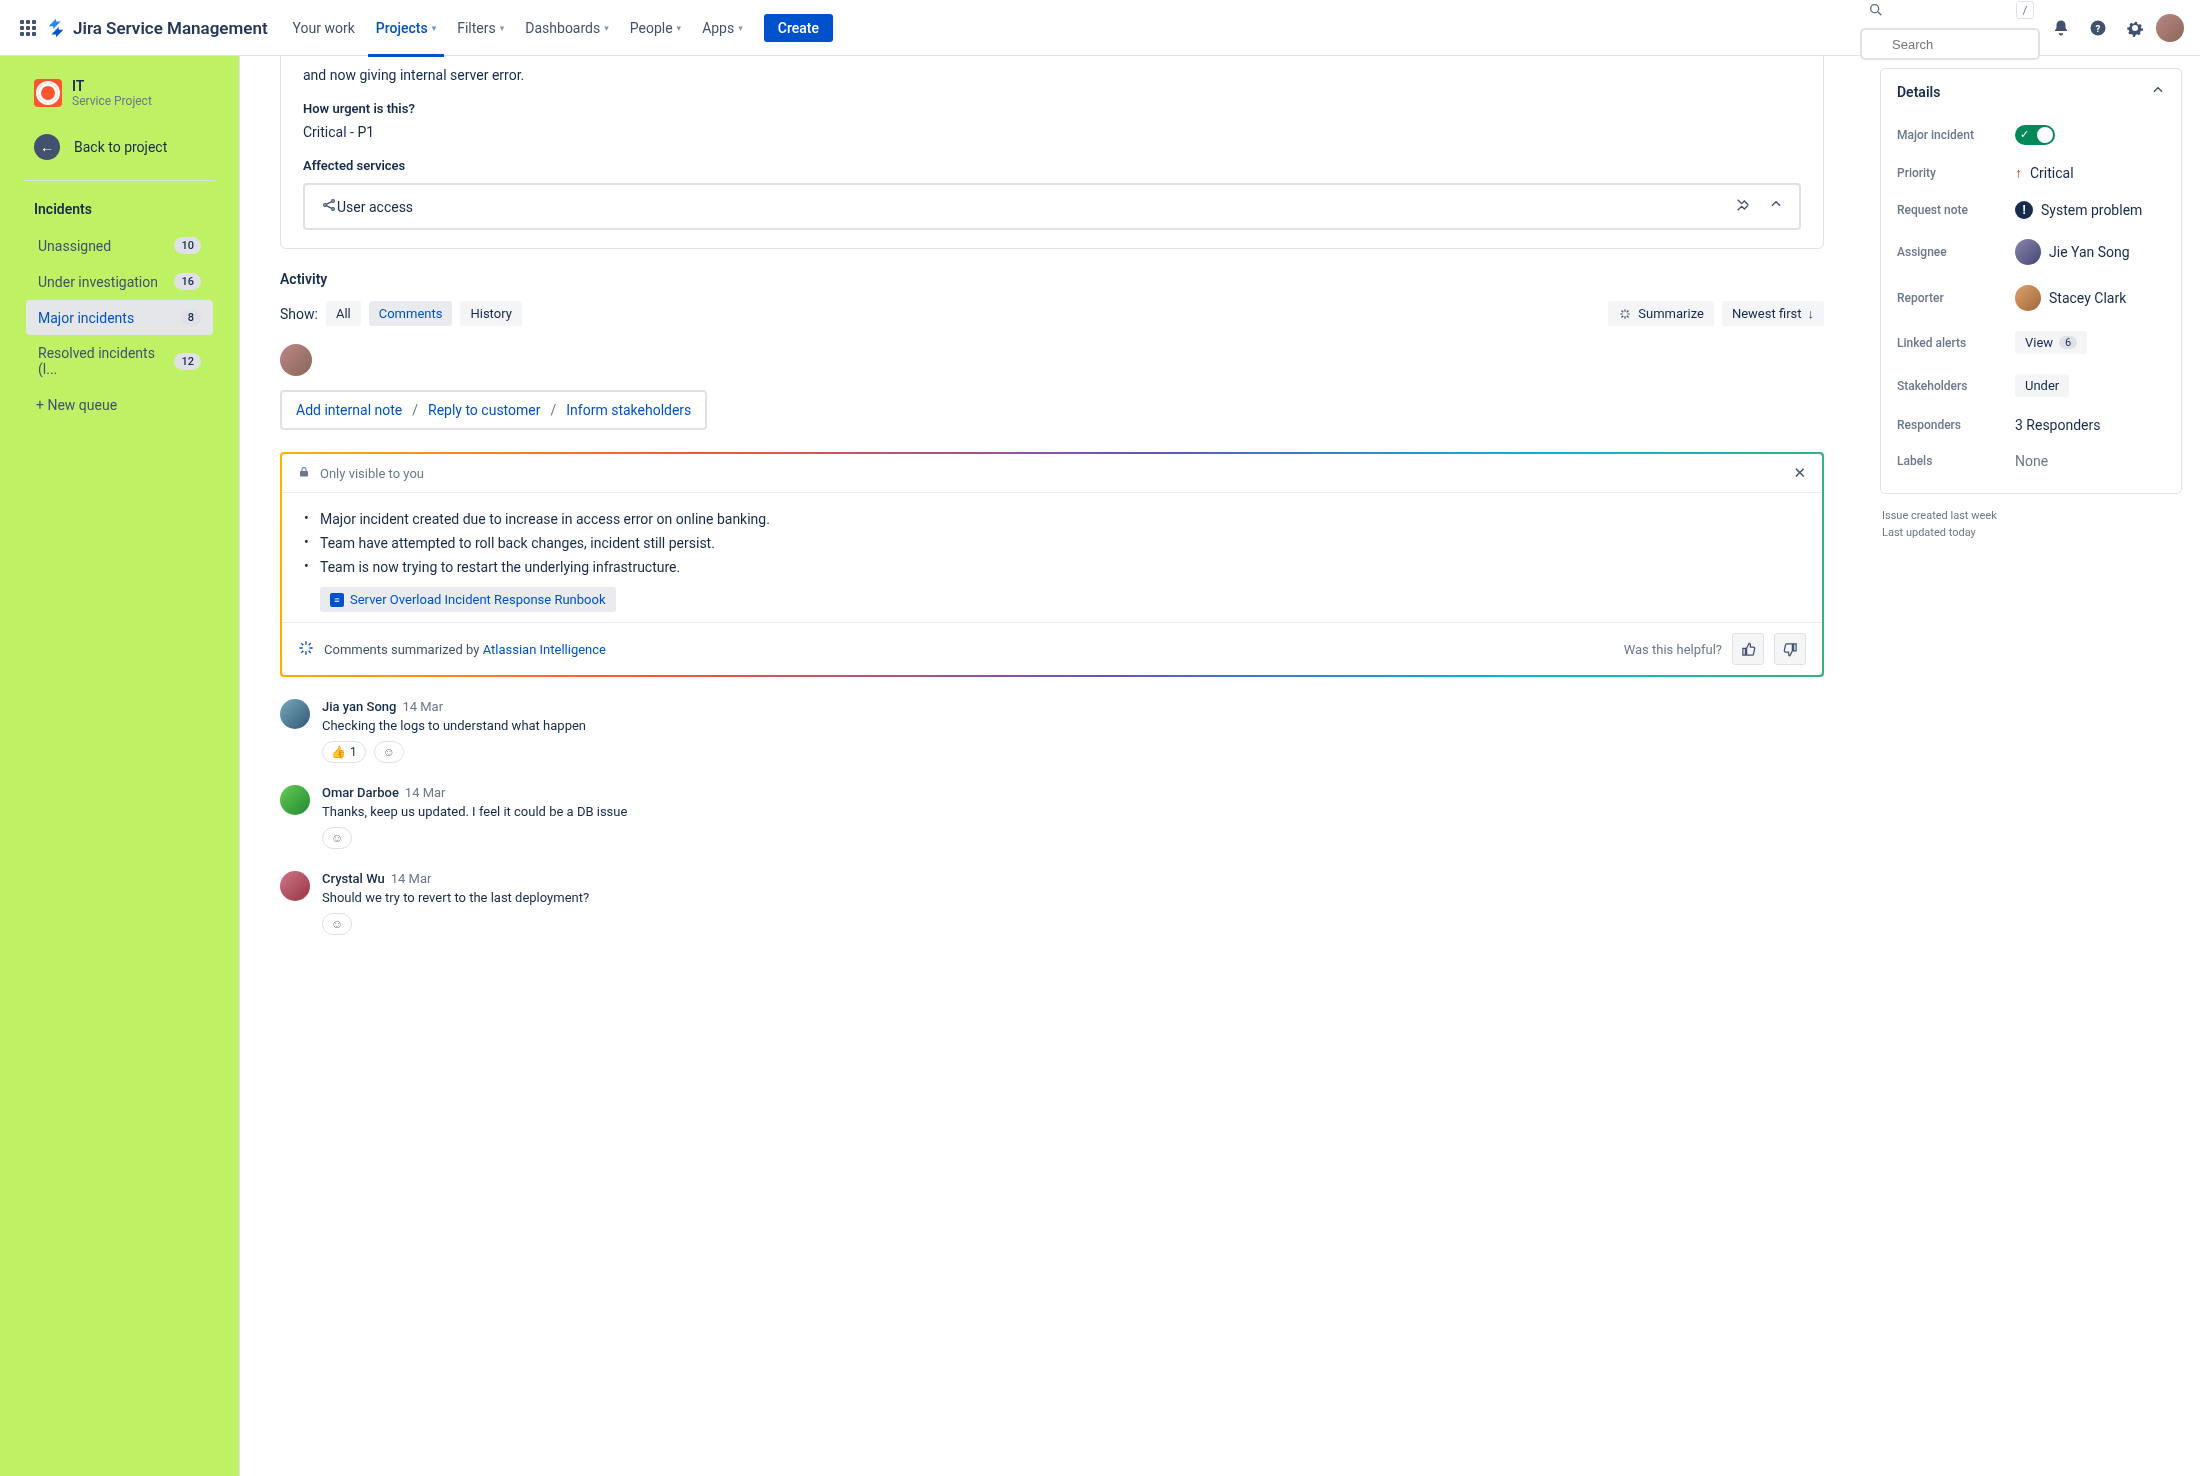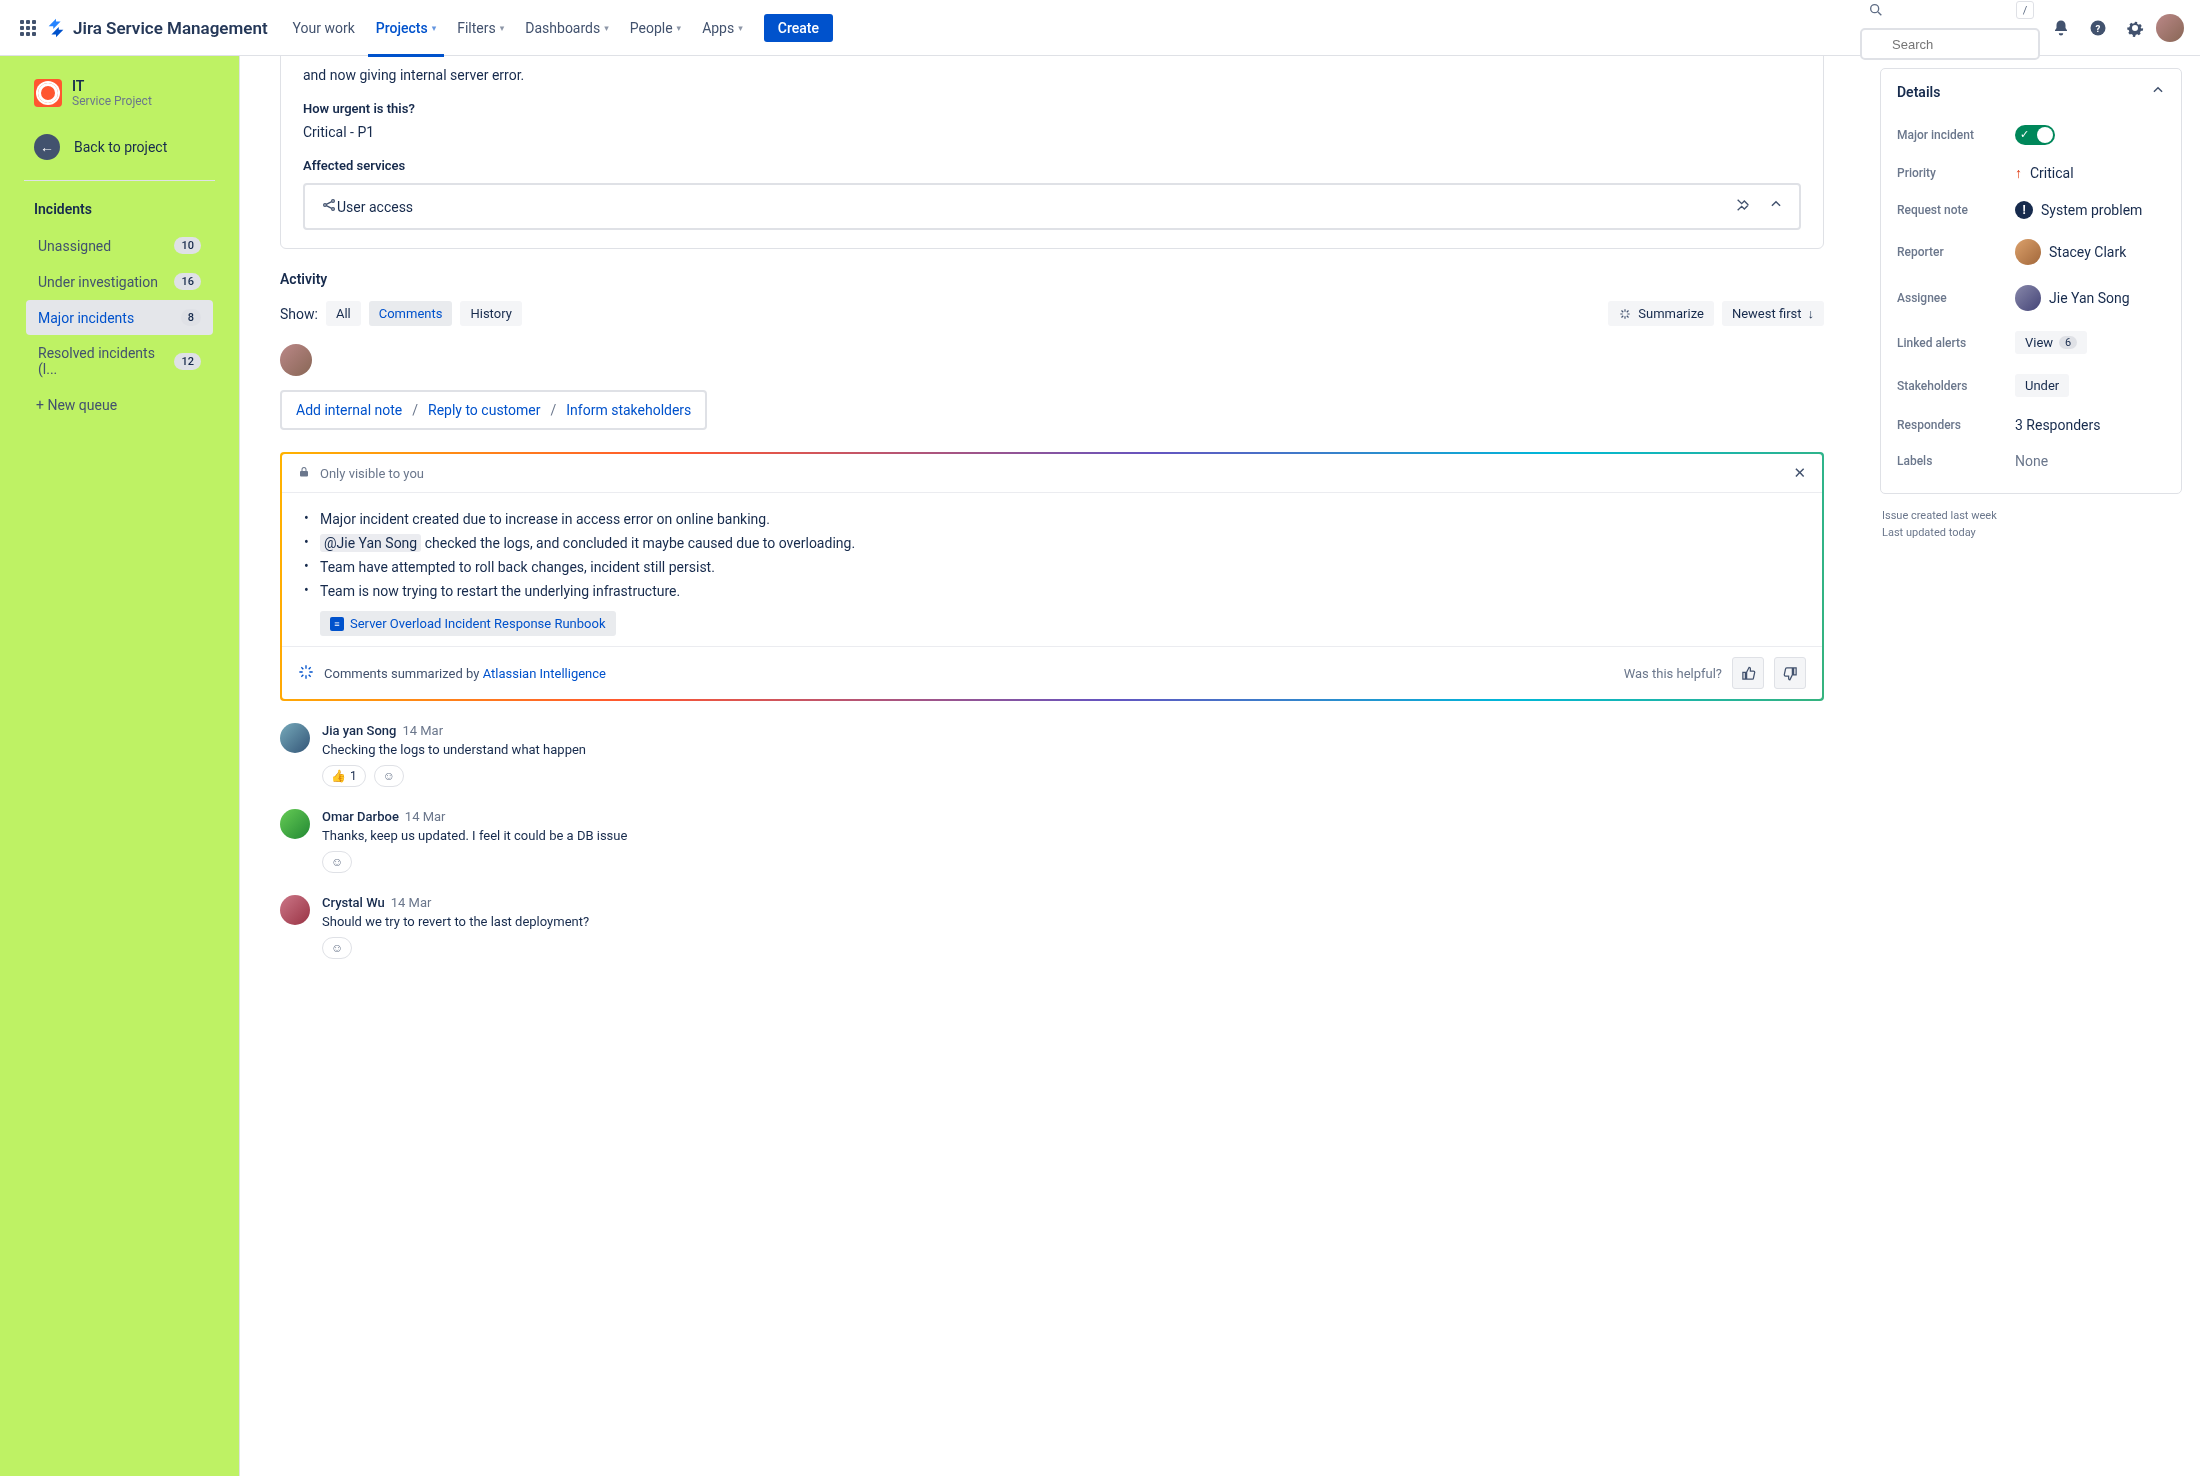--- a/index.html
+++ b/index.html
@@ -283,21 +283,20 @@
           <div class="ai-head">
             <span><svg width="12" height="12" viewBox="0 0 24 24" fill="#6B778C">
                   <path d="M7 10V7a5 5 0 0110 0v3h1a2 2 0 012 2v7a2 2 0 01-2 2H6a2 2 0 01-2-2v-7a2 2 0 012-2h1zm2 0h6V7a3 3 0 00-6 0v3z"></path>
                 </svg></span>
             <span>Only visible to you</span>
             <span class="close">✕</span>
           </div>
           <div class="ai-body">
             <ul>
               <li>Major incident created due to increase in access error on online banking.</li>
-              <li><span class="mention">@Jie Yan Song</span><span> checked the logs, and concluded it maybe caused due to overloading.</span></li>
               <li>Team have attempted to roll back changes, incident still persist.</li>
               <li>Team is now trying to restart the underlying infrastructure.</li>
             </ul>
             <span class="runbook-chip">
               <span class="doc-ic">≡</span>
               <span>Server Overload Incident Response Runbook</span>
             </span>
           </div>
           <div class="ai-foot">
             <span><svg width="16" height="16" viewBox="0 0 24 24" fill="none" stroke="#0052CC" stroke-width="2">
@@ -381,31 +380,31 @@
             </div>
         </div>
         <div class="drow">
           <div class="dlabel">Request note</div>
           <div class="dval">
               <span class="req-icon">!</span>
               <span>System problem</span>
             </div>
         </div>
         <div class="drow">
+          <div class="dlabel">Assignee</div>
+          <div class="dval">
+              <span class="av-xs av6"></span>
+              <span>Jie Yan Song</span>
+            </div>
+        </div>
+        <div class="drow">
           <div class="dlabel">Reporter</div>
           <div class="dval">
               <span class="av-xs av5"></span>
               <span>Stacey Clark</span>
-            </div>
-        </div>
-        <div class="drow">
-          <div class="dlabel">Assignee</div>
-          <div class="dval">
-              <span class="av-xs av6"></span>
-              <span>Jie Yan Song</span>
             </div>
         </div>
         <div class="drow">
           <div class="dlabel">Linked alerts</div>
           <div class="dval">
               <span class="chip-btn">
                 <span>View</span>
                 <span class="cnt">6</span>
               </span>
             </div>

